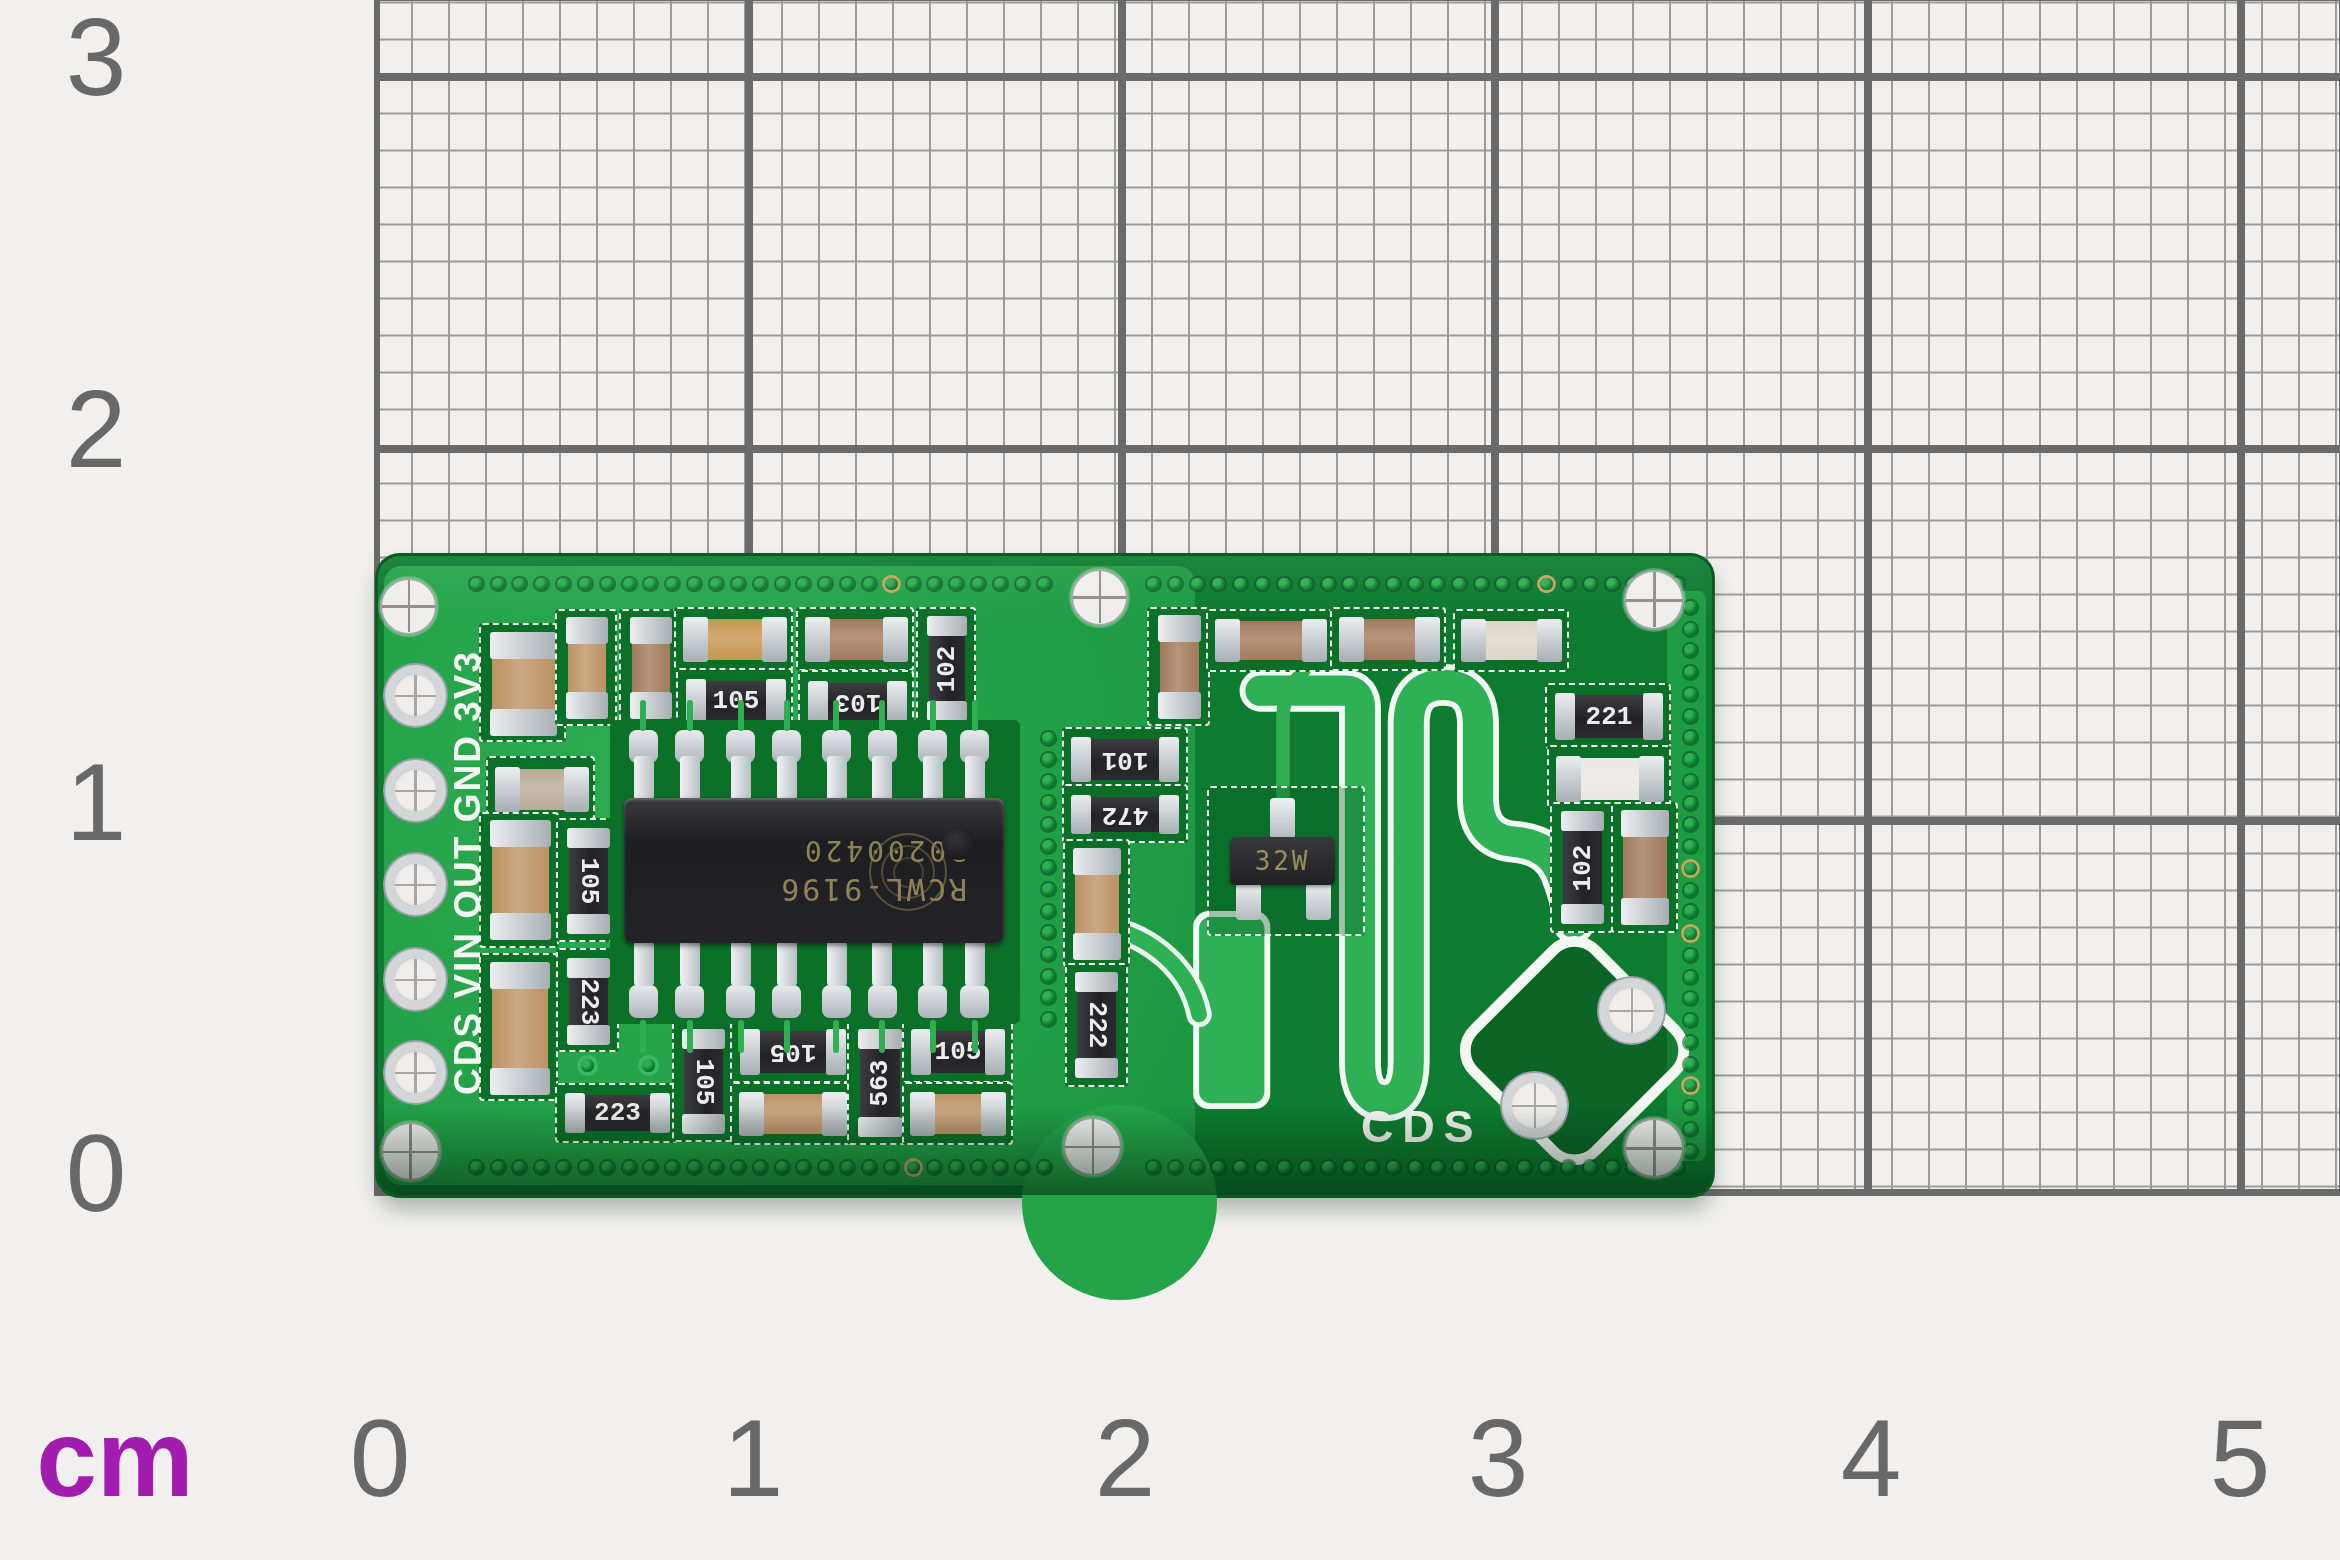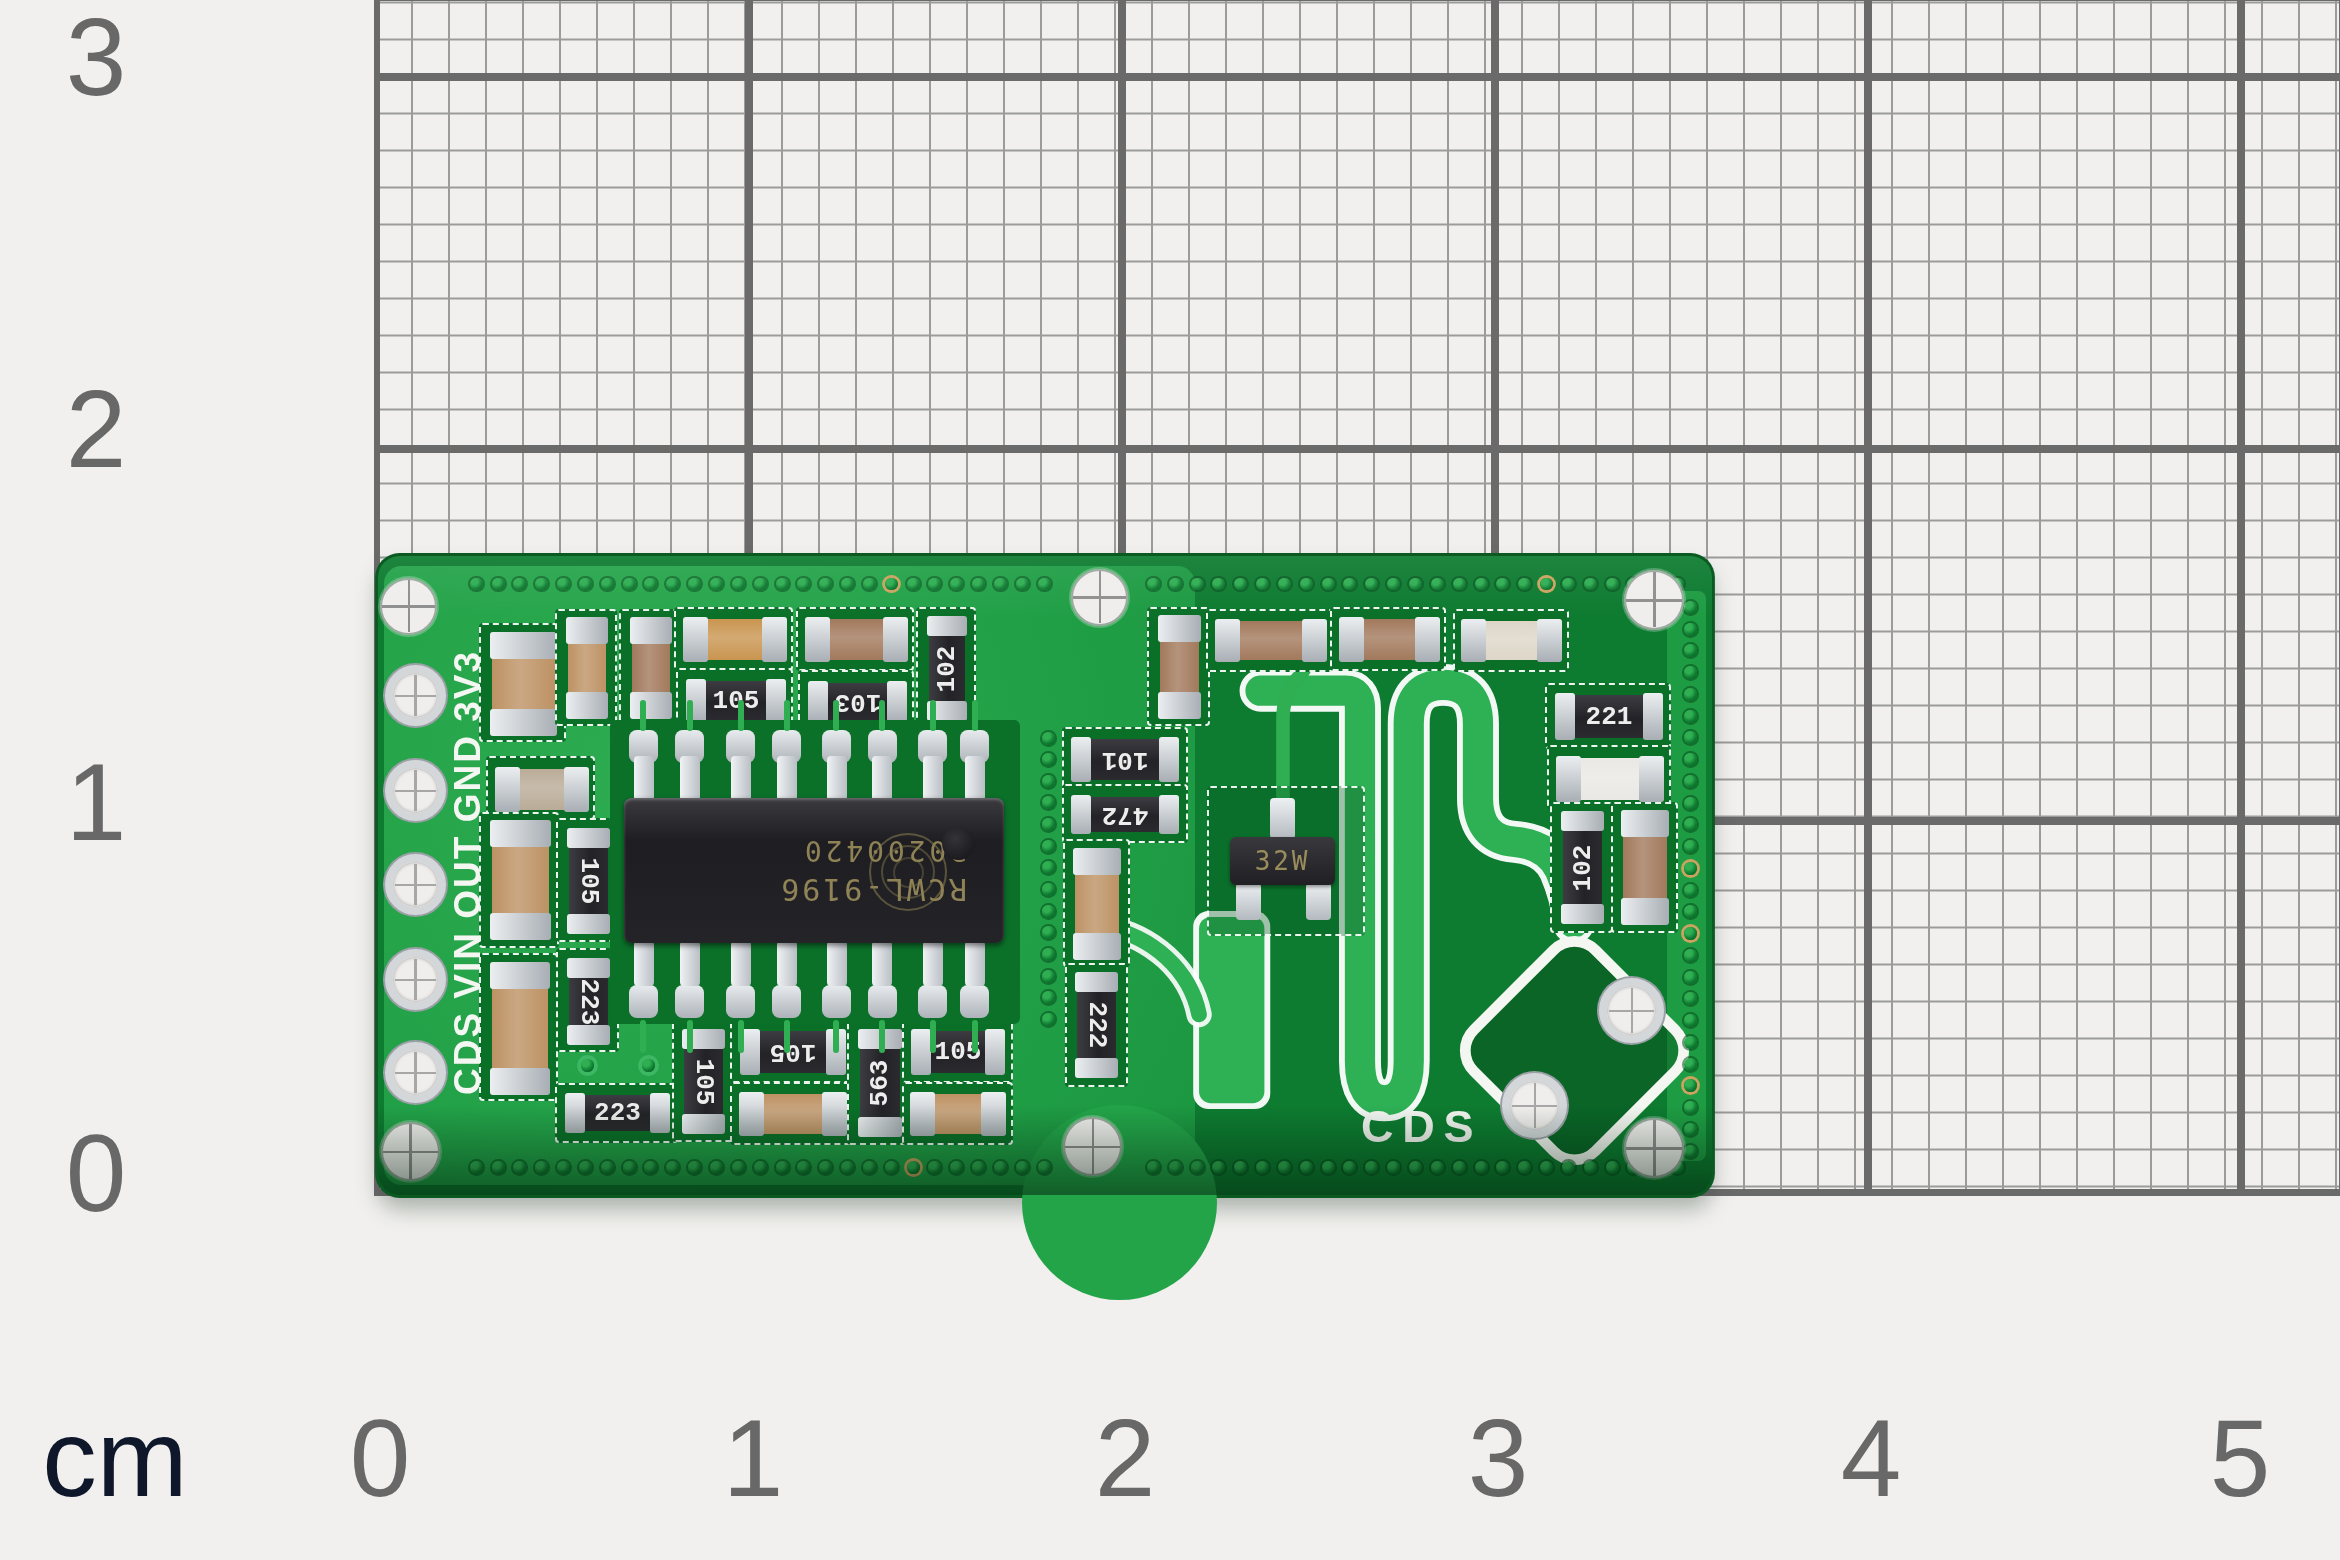--- a/index.html
+++ b/index.html
@@ -11,22 +11,22 @@
     background-image:
       repeating-linear-gradient(90deg,#6a6a6a 0 7.8px,transparent 7.8px 373px),
       repeating-linear-gradient(180deg,#6a6a6a 0 7.8px,transparent 7.8px 372px),
       repeating-linear-gradient(90deg,#9b9b9b 0 2px,transparent 2px 37px),
       repeating-linear-gradient(180deg,#9b9b9b 0 2px,transparent 2px 37px);
     background-position:-2px 0,0 73px,0 0,0 1.5px;}
 
   
   .ruler-num{position:absolute;color:#686868;font-size:109px;line-height:109px;
              transform:translate(-50%,-50%);letter-spacing:0;}
-  .ruler-unit{position:absolute;color:#0f172a;font-size:109px;line-height:109px;
-              transform:translate(-50%,-50%);}
+  .ruler-unit{position:absolute;color:#a21caf;font-size:109px;line-height:109px;
+              transform:translate(-50%,-50%);font-weight:bold;}
 
   
   .pcb{position:absolute;left:378px;top:556px;width:1334px;height:639px;border-radius:21.5px;
        background:#0d7b30;box-shadow:0 0 0 2.9px #0a5a22,0 13.7px 21.5px rgba(40,60,45,.35);}
   .pcb::after{content:"";position:absolute;inset:0;border-radius:21.5px;pointer-events:none;
        background:linear-gradient(180deg,rgba(255,255,255,.07),rgba(255,255,255,0) 10%,rgba(0,0,0,0) 86%,rgba(0,25,8,.5));}
   .pour{position:absolute;left:5.9px;top:9.8px;width:811px;height:619px;border-radius:17.6px;
         background:radial-gradient(circle at 30% 35%,#2cab50,#21a047 60%,#1b9640);}
   .pour-right{position:absolute;left:1289px;top:35px;width:39px;height:570px;border-radius:7.8px;background:#1e9c43;}
   .pour-quarter{position:absolute;left:644px;top:549px;width:195px;height:195px;border-radius:50%;background:#23a449;}

